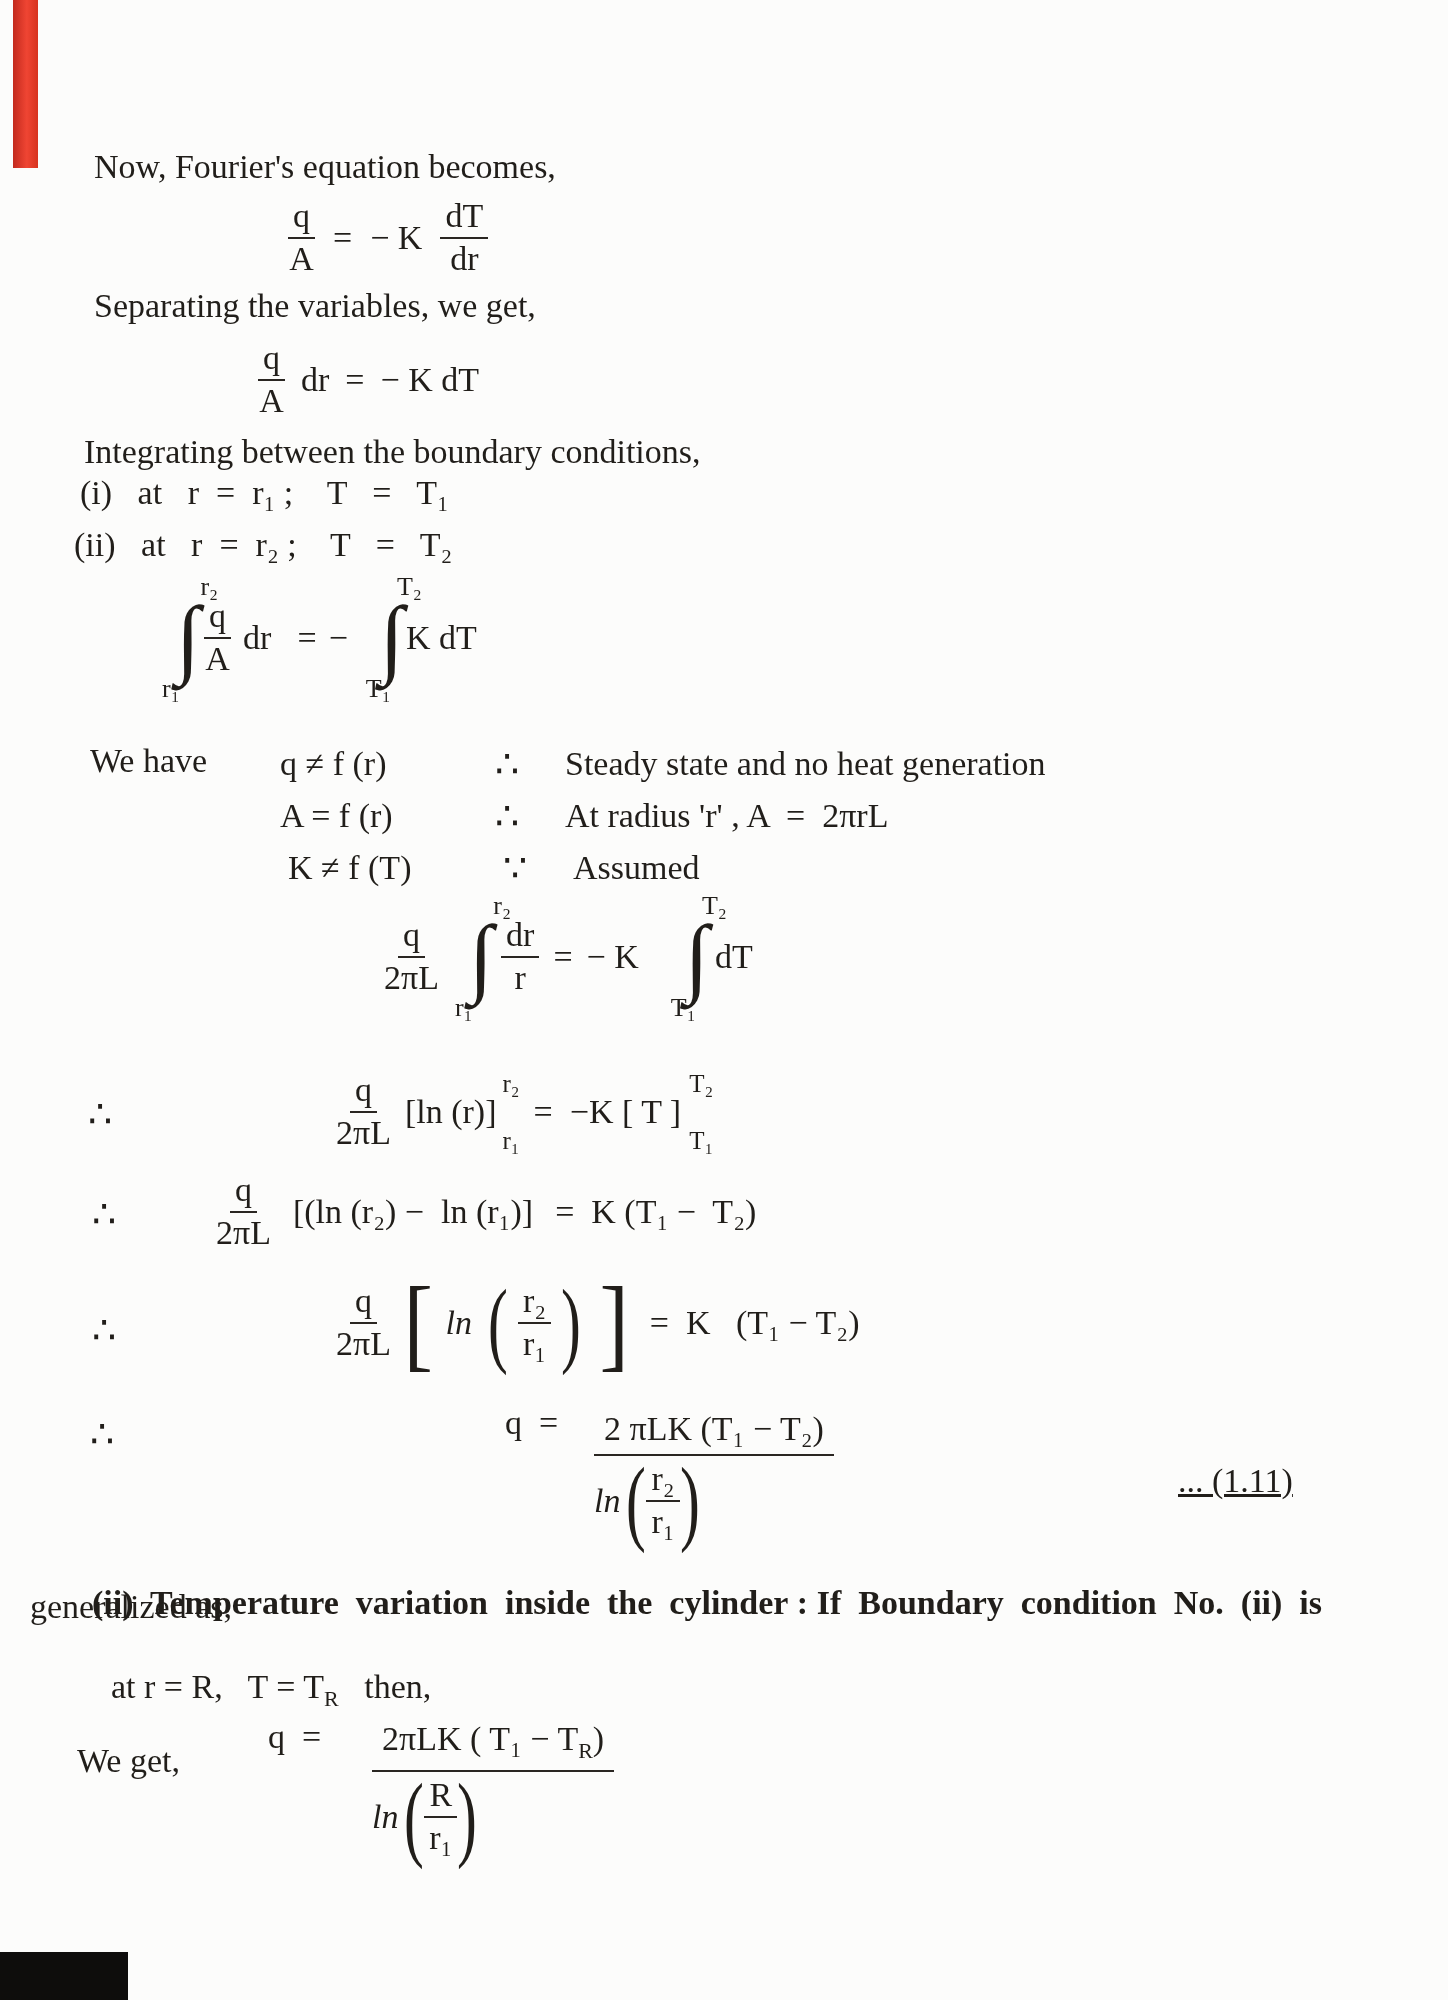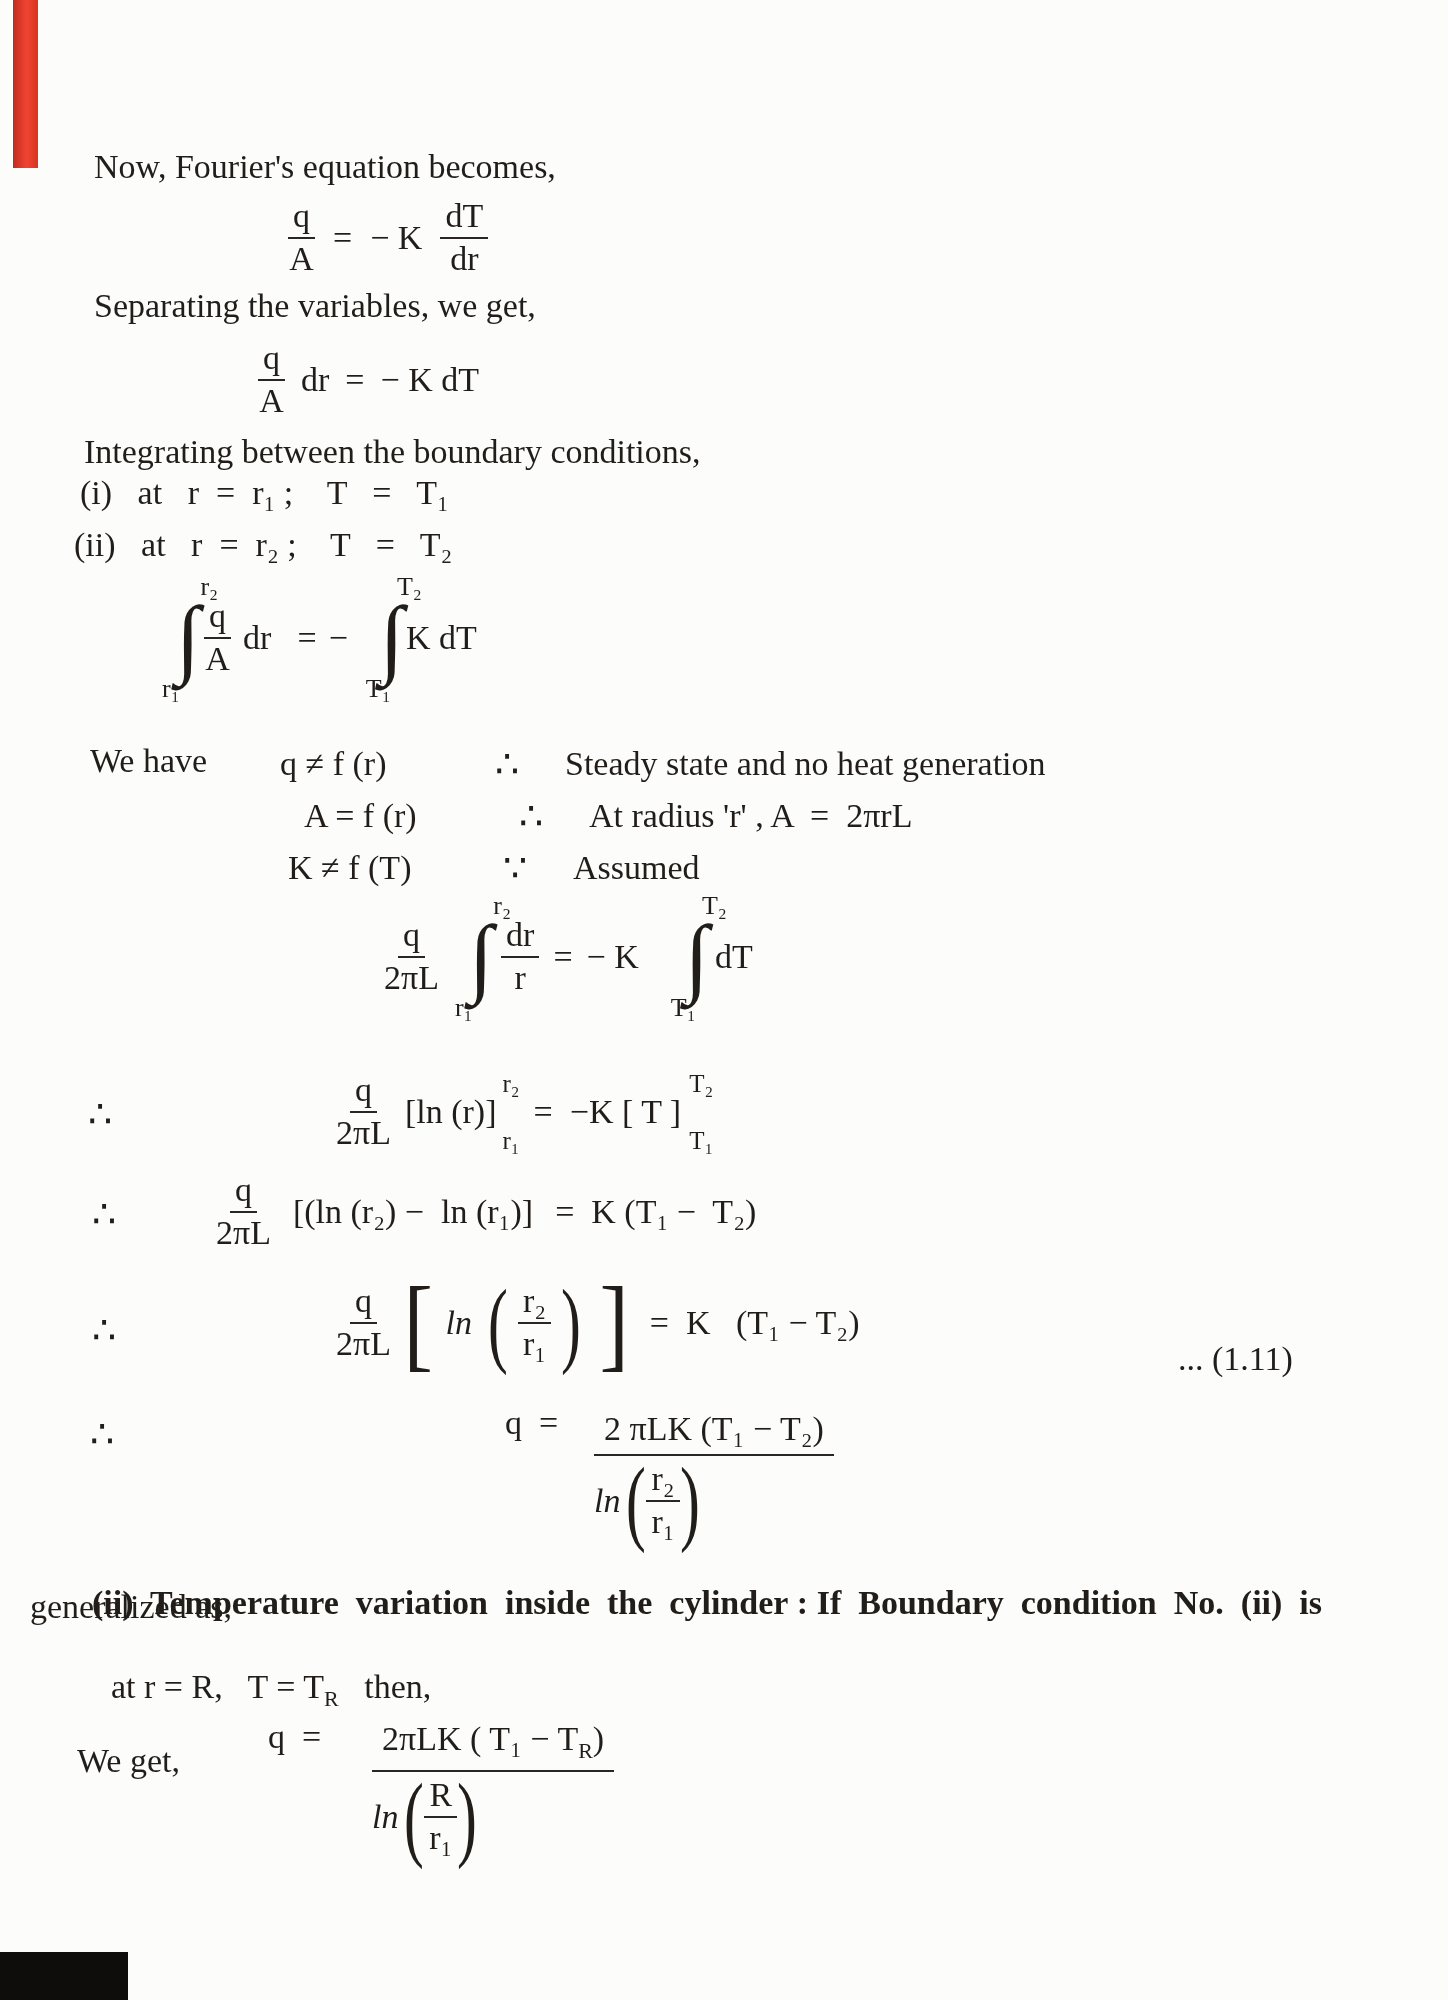--- a/index.html
+++ b/index.html
@@ -107,21 +107,21 @@
     </span>
     <span style="margin-left:-16px;">K dT</span>
   </div>
 
   <div class="abs line" style="left:90px;top:742px;">We have</div>
   <div class="abs row" style="left:280px;top:742px;align-items:center;">
     <span class="line" style="display:inline-block;width:215px;">q ≠ f (r)</span>
     <span class="therefore" style="display:inline-block;width:70px;">∴</span>
     <span class="line">Steady state and no heat generation</span>
   </div>
-  <div class="abs row" style="left:280px;top:794px;margin-left:24px;">
+  <div class="abs row" style="left:280px;top:794px;">
     <span class="line" style="display:inline-block;width:215px;">A = f (r)</span>
     <span class="therefore" style="display:inline-block;width:70px;">∴</span>
     <span class="line">At radius 'r' , A  =  2πrL</span>
   </div>
   <div class="abs row" style="left:288px;top:846px;">
     <span class="line" style="display:inline-block;width:215px;">K ≠ f (T)</span>
     <span class="therefore" style="display:inline-block;width:70px;">∵</span>
     <span class="line">Assumed</span>
   </div>
 
@@ -204,21 +204,21 @@
         <span class="it">ln</span>
         <span class="tall">(</span>
         <span class="frac" style="margin:0 -6px;">
           <span class="num">r₂</span>
           <span class="den">r₁</span>
         </span>
         <span class="tall">)</span>
       </span>
     </span>
   </div>
-  <div class="abs line" style="left:1178px;top:1340px;">... (1.11)</div>
+  <div class="abs line" style="left:1178px;top:1462px;text-decoration:underline;">... (1.11)</div>
 
   <div class="abs line" style="left:58px;top:1546px;">
     <span class="bold">(ii)  Temperature  variation  inside  the  cylinder</span><span class="bold" style="font-weight:600;"> : If  Boundary  condition  No.  (ii)  is</span>
   </div>
   <div class="abs line" style="left:30px;top:1588px;">generalized as,</div>
 
   <div class="abs line" style="left:77px;top:1630px;">
     <span>at r = R,   T = T</span><sub class="sub">R</sub><span>   then,</span>
   </div>
 

